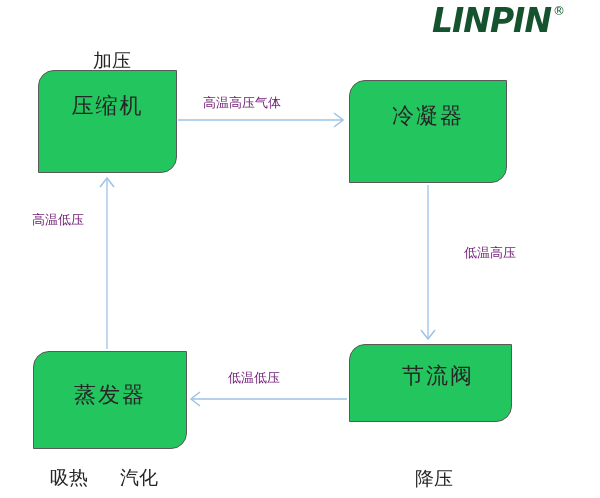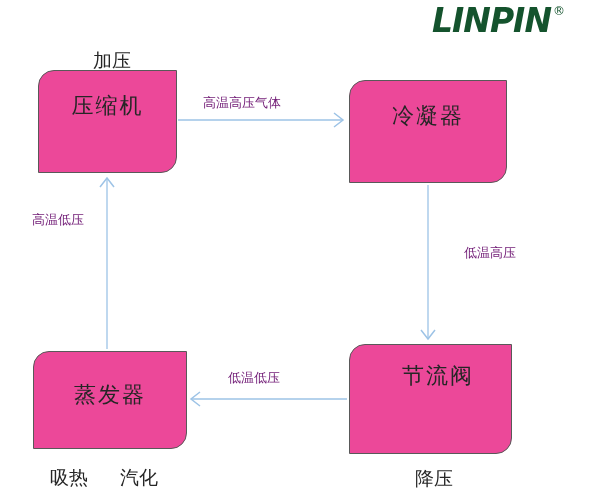--- a/index.html
+++ b/index.html
@@ -40,21 +40,21 @@
     font-weight: normal;
     line-height: 1;
     margin-left: 2px;
     margin-top: 1px;
   }
 
   
   .box {
     position: absolute;
     border: 1.4px solid #595959;
-    background: #ec4899;
+    background: #22c55e;
     box-sizing: border-box;
     display: flex;
     align-items: flex-start;
     justify-content: center;
   }
   .box .box-label {
     font-size: 22px;
     color: #262626;
     font-family: "DejaVu Sans", "Liberation Sans", sans-serif;
     letter-spacing: 2px;
@@ -75,21 +75,21 @@
     left: 349px; top: 80px;  width: 158px; height: 103px;
   }
   #box-condenser .box-label { margin-top: 20px; }
 
   #box-evaporator {
     left: 33px;  top: 351px; width: 154px; height: 98px;
   }
   #box-evaporator .box-label { margin-top: 28px; }
 
   #box-throttle {
-    left: 349px; top: 344px; width: 163px; height: 110px; padding-left: 15px;
+    left: 349px; top: 344px; width: 163px; height: 78px; padding-left: 15px;
   }
   #box-throttle .box-label { margin-top: 16px; }
 
   
   .caption {
     position: absolute;
     font-size: 19px;
     color: #262626;
     white-space: nowrap;
     font-family: "DejaVu Sans", "Liberation Sans", sans-serif;

